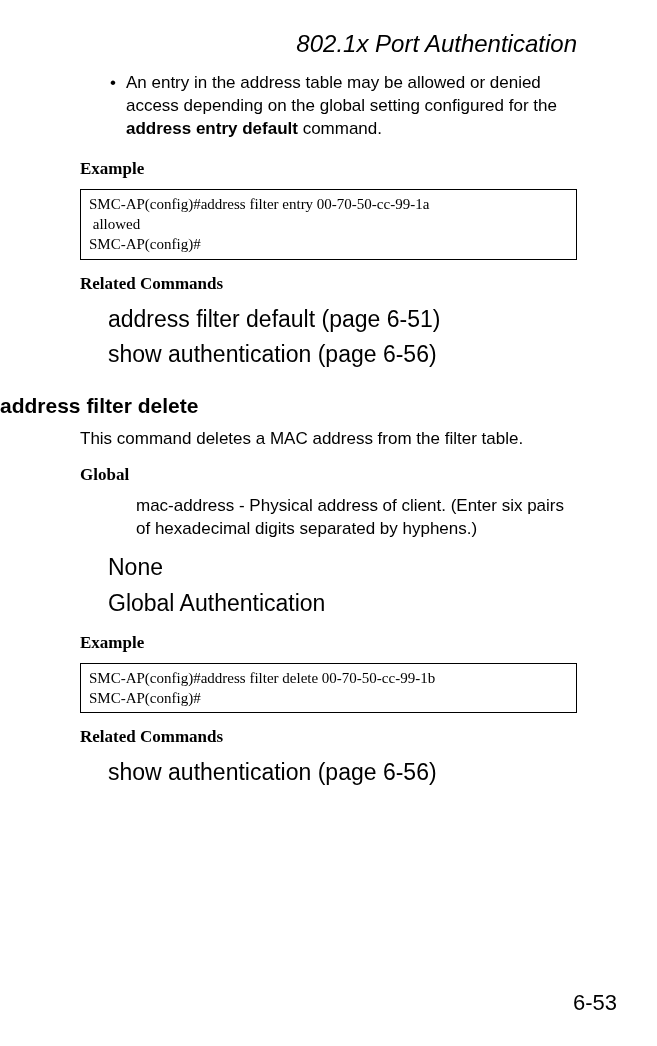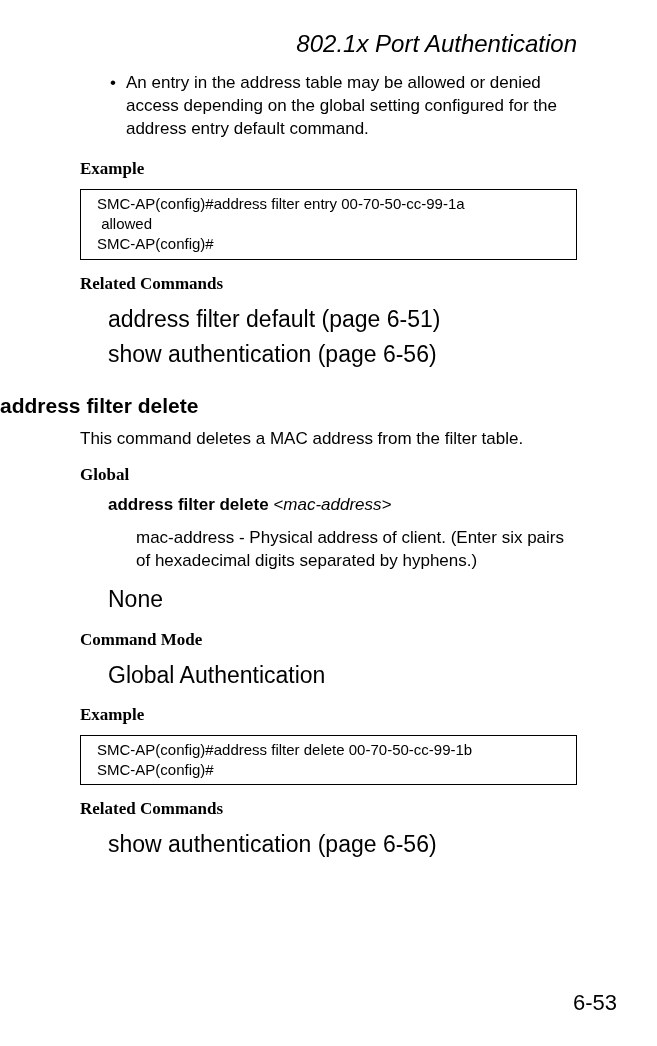--- a/index.html
+++ b/index.html
@@ -40,23 +40,23 @@
     .section-label {
       font-weight: bold;
       font-size: 17px;
       margin-left: 20px;
       margin-top: 14px;
       margin-bottom: 10px;
       font-family: Liberation Serif, serif;
     }
     .code-box {
       border: 1px solid #000;
-      font-family: Liberation Sans, sans-serif;
+      font-family: Liberation Serif, serif;
       font-size: 15px;
-      padding: 4px 16px;
+      padding: 4px 8px;
       margin-left: 20px;
       margin-right: 0;
       margin-bottom: 14px;
       line-height: 1.35;
       white-space: pre-wrap;
     }
     .indent-1 {
       margin-left: 48px;
       font-size: 23px;
       line-height: 1.35;
@@ -96,21 +96,21 @@
     .page-number {
       position: absolute;
       bottom: 30px;
       right: 40px;
       font-size: 22px;
     }
     .related-list {
       margin-bottom: 20px;
     }
     .bold {
-      font-weight: normal;
+      font-weight: bold;
     }
     .italic {
     }
   </style>
 </head>
 <body>
 
 <div class="header-title">802.1x Port Authentication</div>
 
 <div class="content">
@@ -134,31 +134,27 @@
     <div class="indent-1">address filter default (page 6-51)</div>
     <div class="indent-1">show authentication (page 6-56)</div>
   </div>
 
   <div class="command-title">address filter delete</div>
 
   <div class="description">This command deletes a MAC address from the filter table.</div>
 
   <div class="section-label">Global</div>
 
-  <div class="syntax-line">
-    <span class="syntax-bold">address filter delete </span><span class="syntax-italic">&lt;mac-address&gt;</span>
-  </div>
 
   <div class="param-desc">
     <span class="italic">mac-address</span><span> - Physical address of client. (Enter six pairs of hexadecimal digits separated by hyphens.)</span>
   </div>
 
   <div class="indent-1">None</div>
 
-  <div class="section-label">Command Mode</div>
   <div class="indent-1">Global Authentication</div>
 
   <div class="section-label">Example</div>
 
   <div class="code-box">SMC-AP(config)#address filter delete 00-70-50-cc-99-1b 
 SMC-AP(config)#</div>
 
   <div class="section-label">Related Commands</div>
 
   <div class="related-list">

